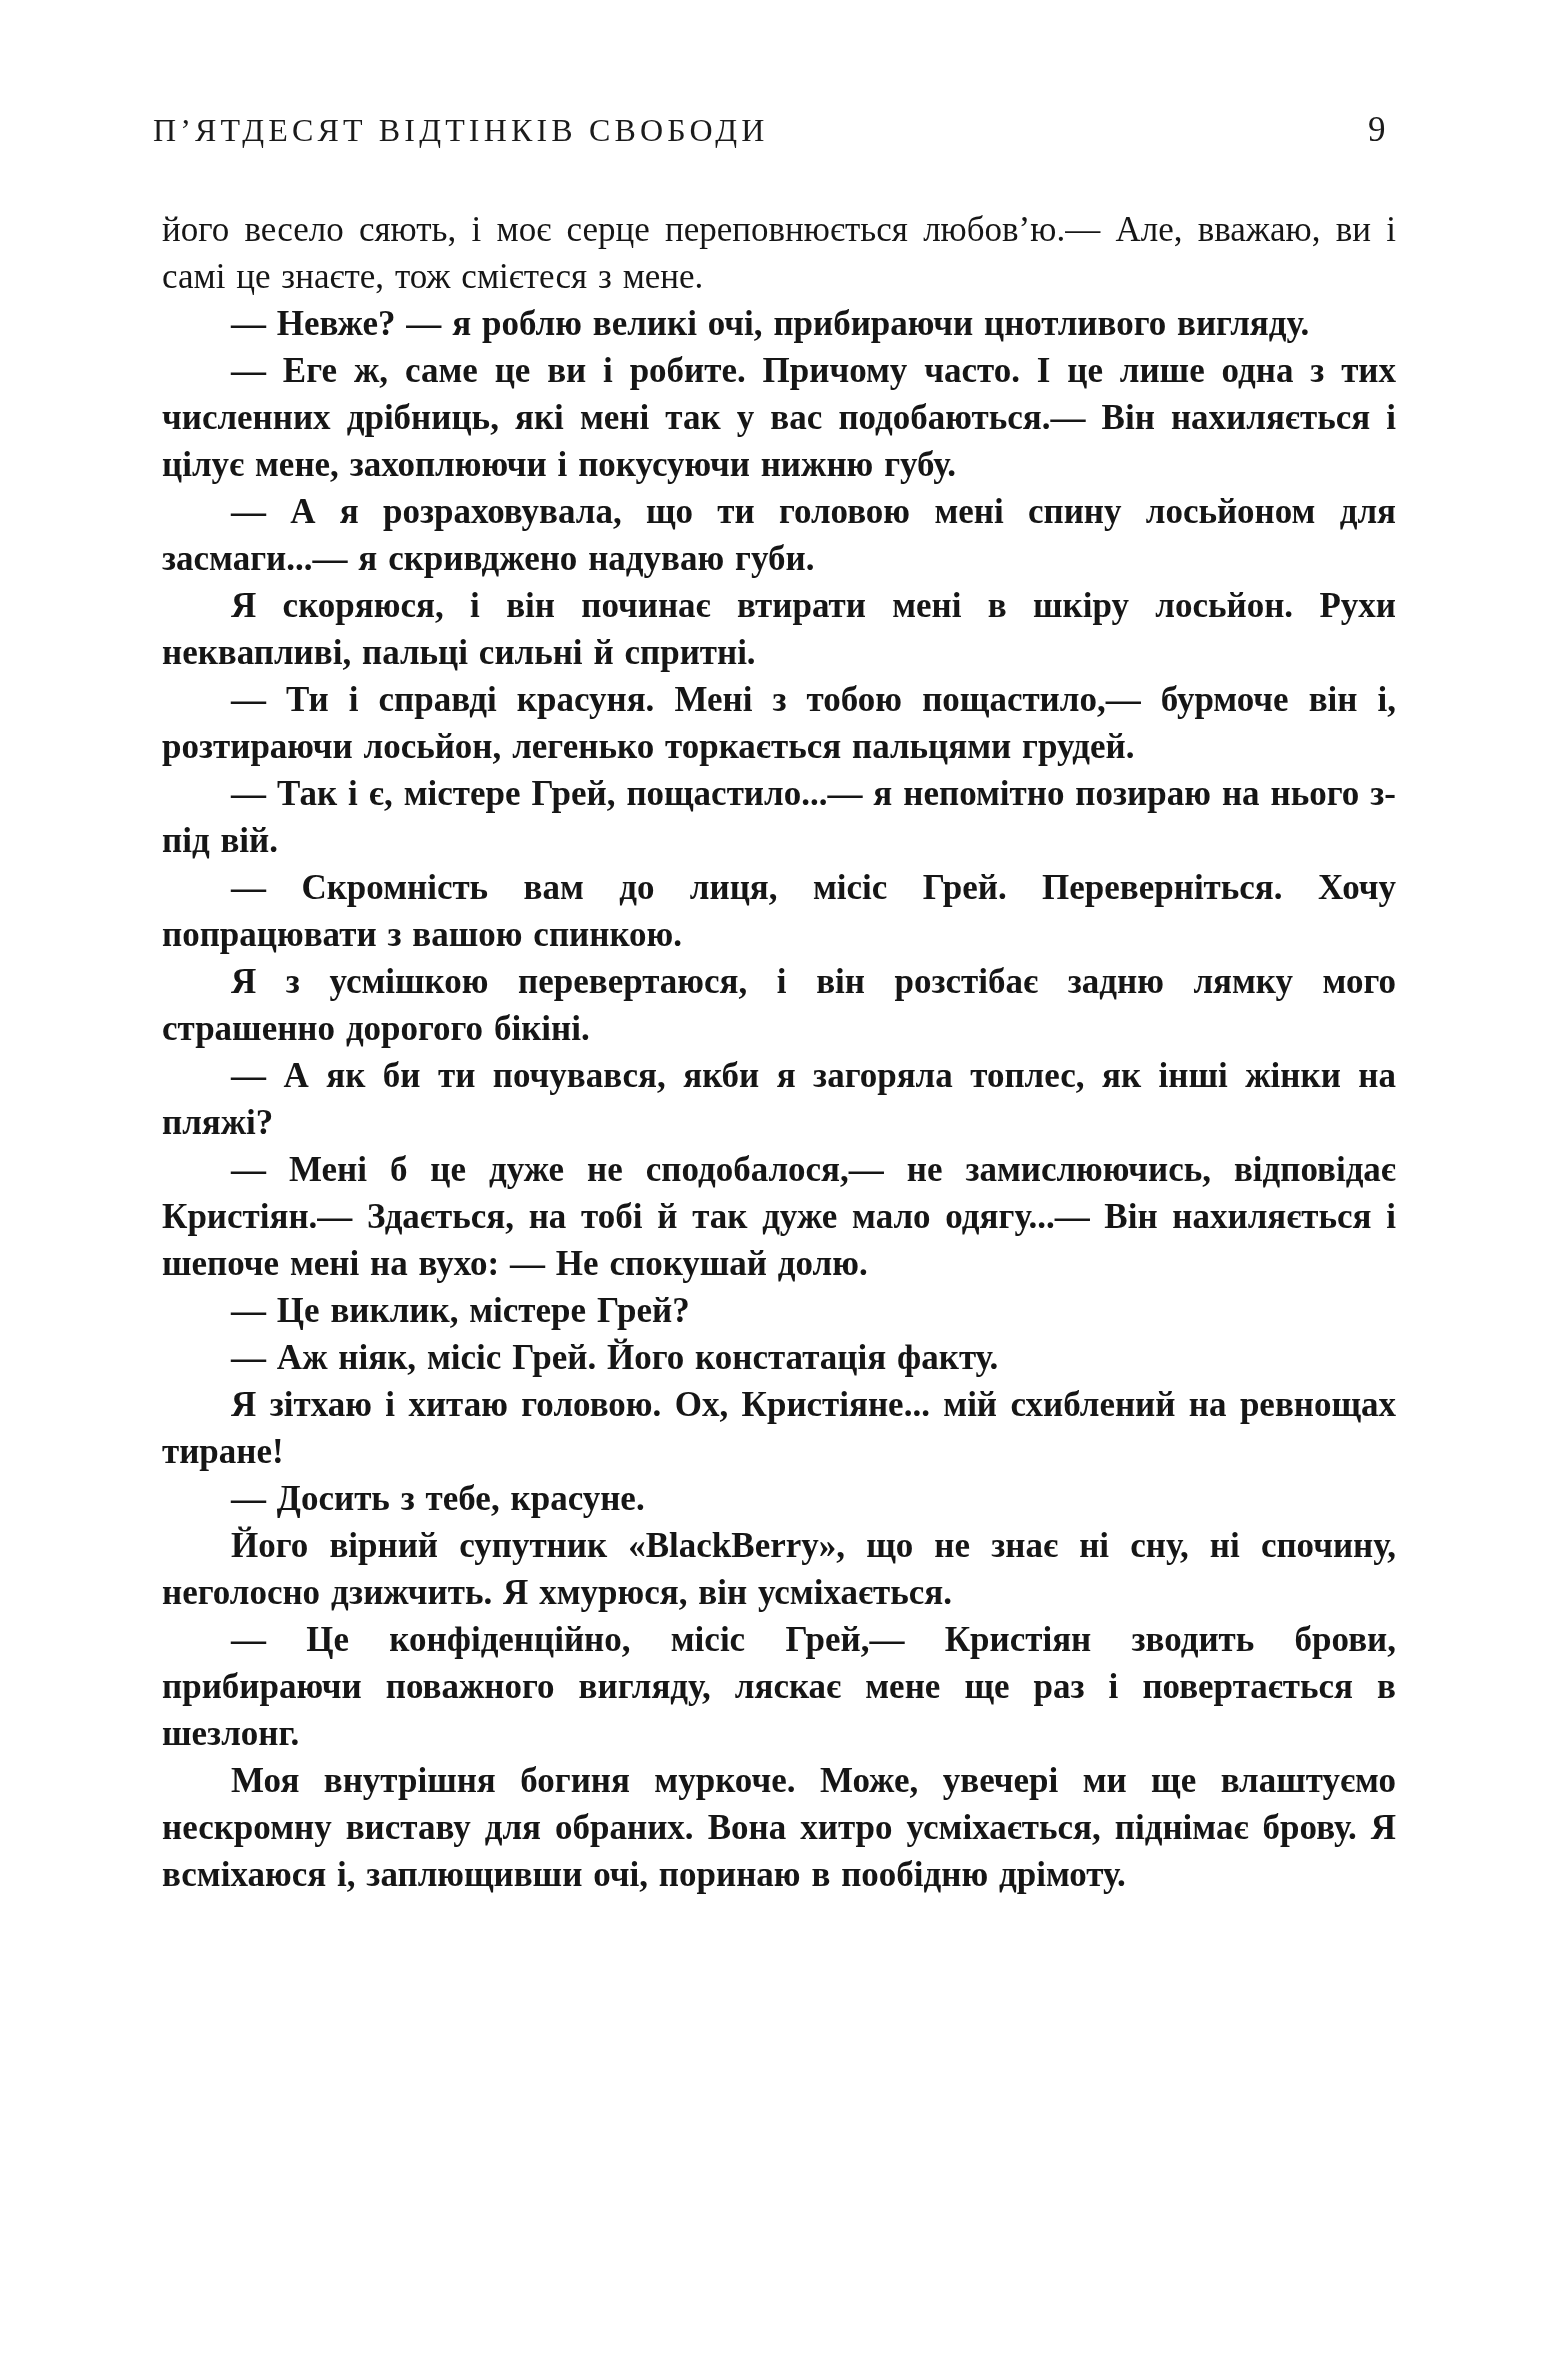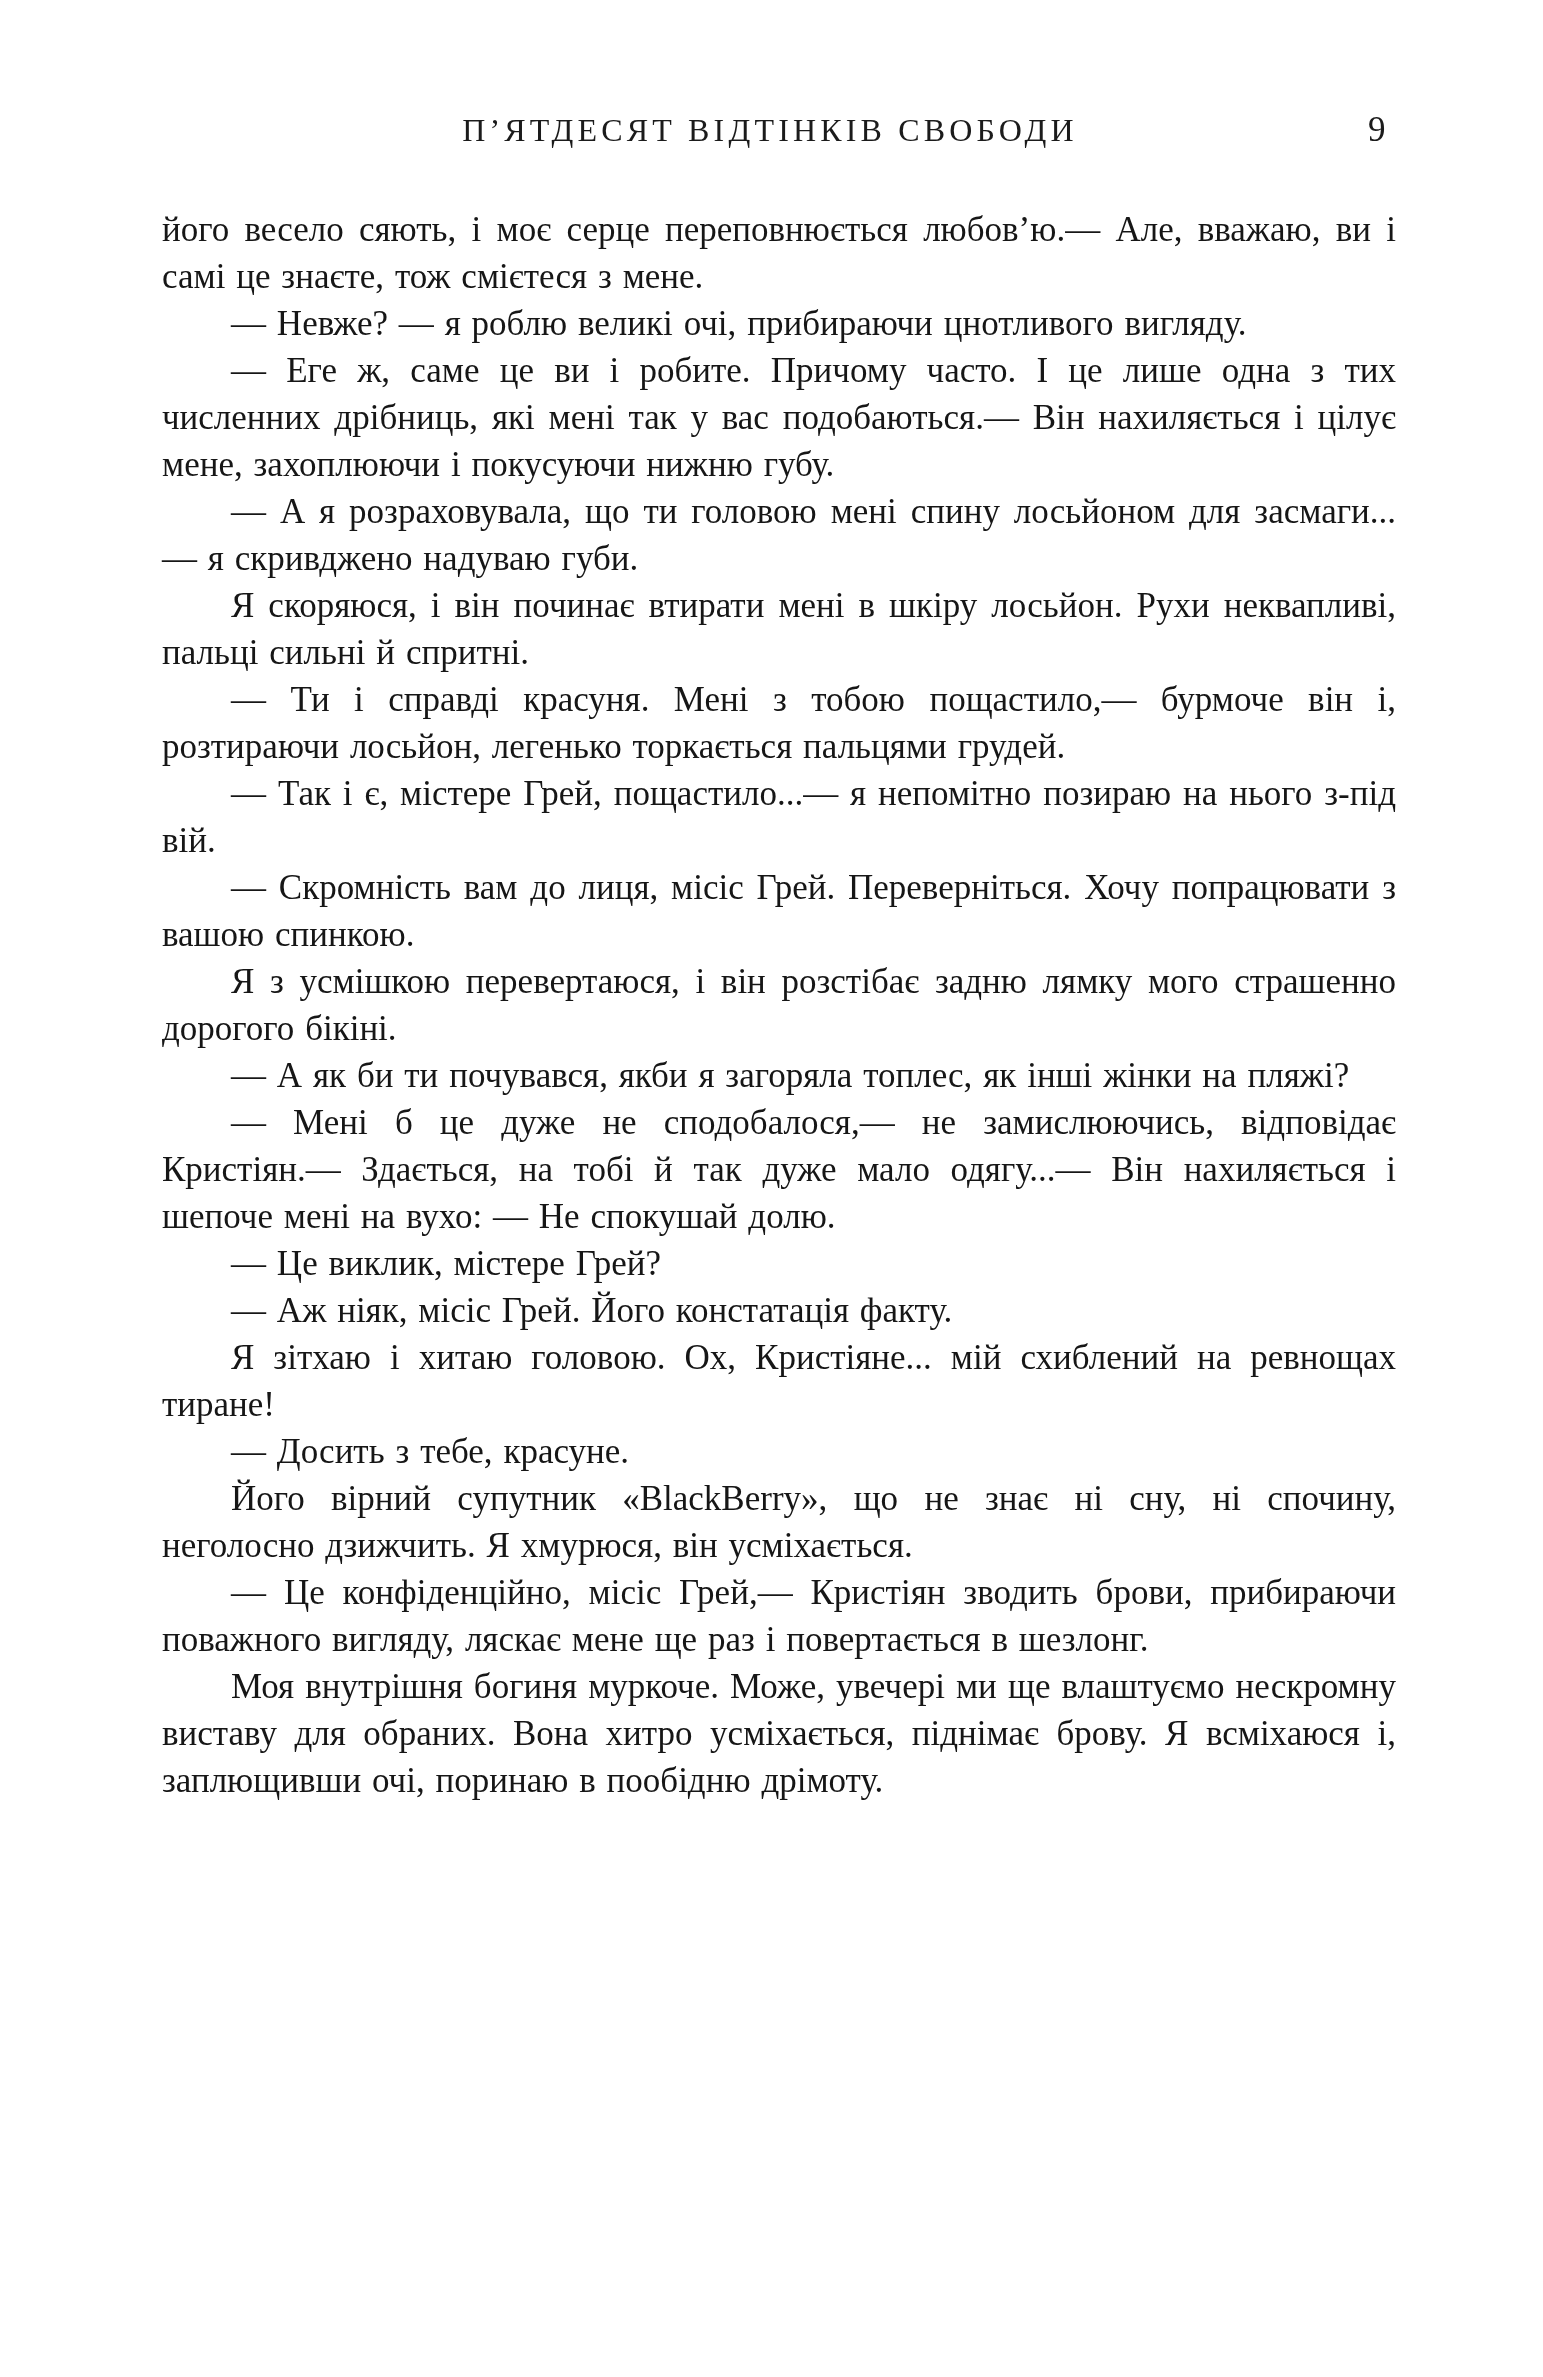--- a/index.html
+++ b/index.html
@@ -15,21 +15,20 @@
   }
   .page-header {
     position: absolute;
     top: 109px;
     left: 153px;
     width: 1234px;
     height: 42px;
   }
   .running-title {
     display: block;
-    text-align: center;
     font-size: 32px;
     line-height: 42px;
     letter-spacing: 0.13em;
     color: #1b1b1b;
     white-space: nowrap;
   }
   .page-number {
     position: absolute;
     right: 1.6px;
     top: 0;
@@ -42,21 +41,21 @@
     top: 206px;
     left: 162px;
     width: 1234px;
     font-size: 35px;
     line-height: 47px;
     text-align: justify;
     color: #161616;
     word-spacing: 0.06em;
   }
   .para { margin: 0; }
-  .para.indent { text-indent: 69px; }
+  .para.indent { text-indent: 69px; font-weight: bold; }
 </style>
 </head>
 <body>
 
 <div class="page">
   <header class="page-header">
     <span class="running-title">П’ЯТДЕСЯТ ВІДТІНКІВ СВОБОДИ</span>
     <span class="page-number">9</span>
   </header>
 

